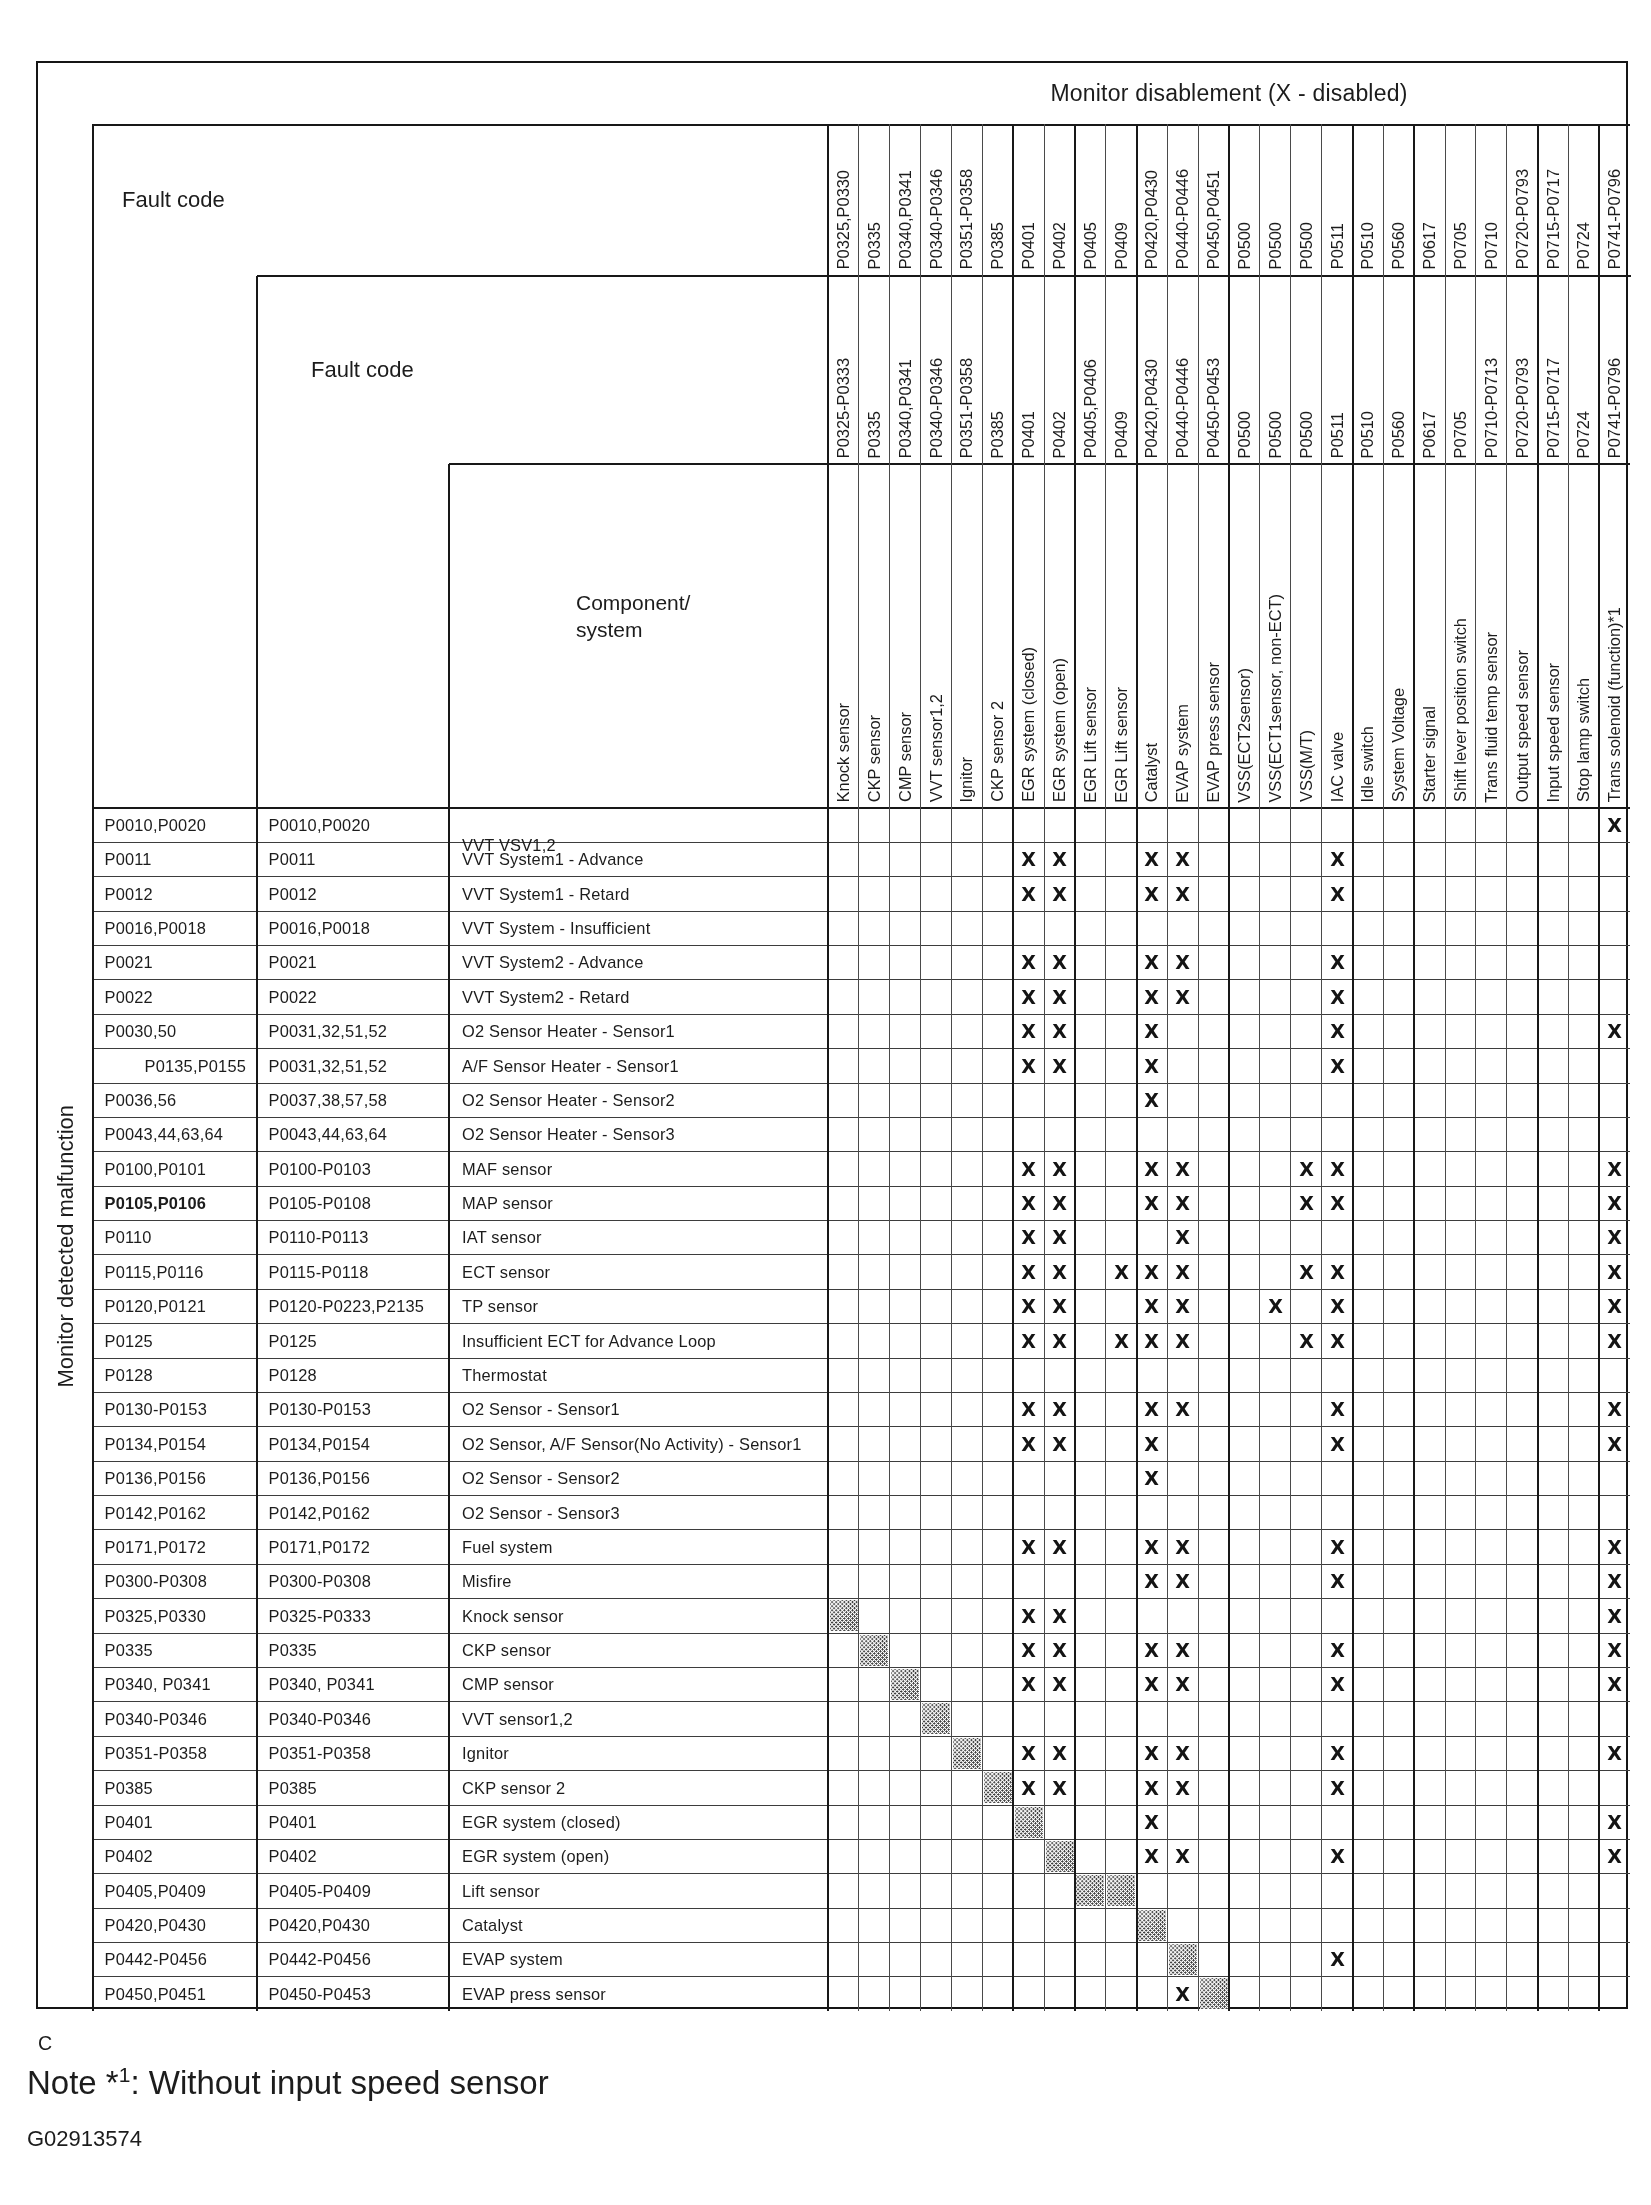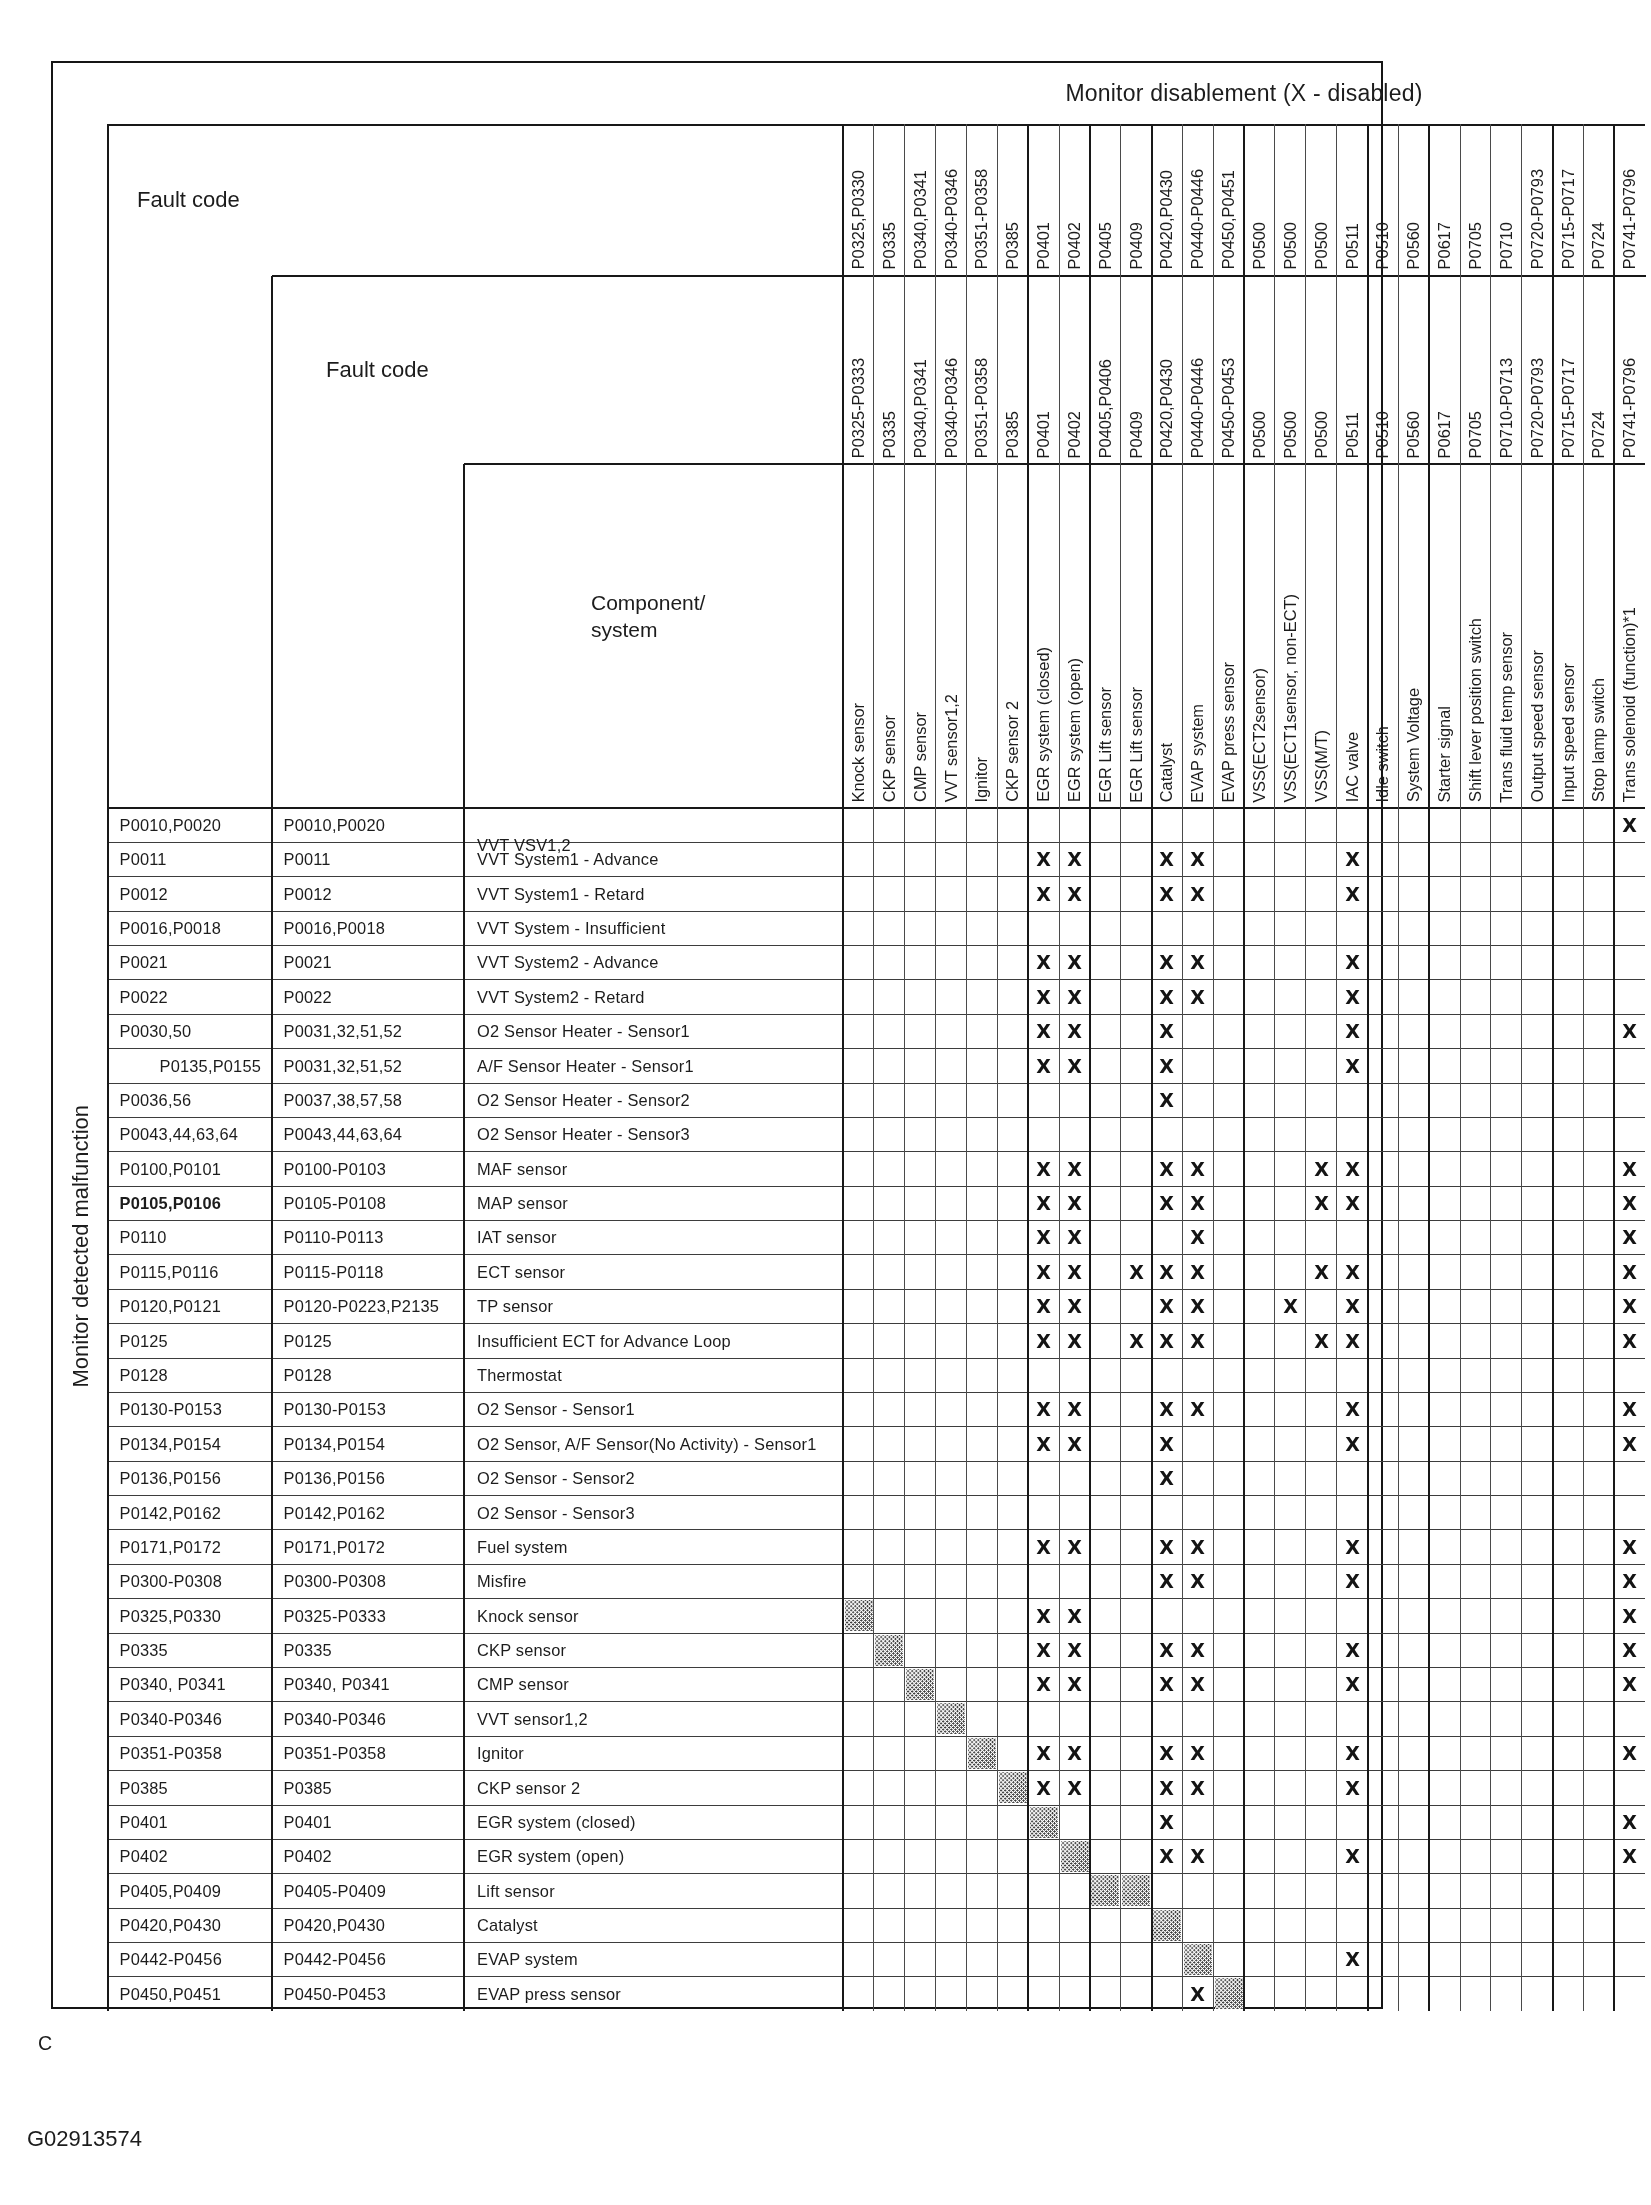--- a/index.html
+++ b/index.html
@@ -1,18 +1,18 @@
 <!DOCTYPE html>
 <html style="font-size:13px"><head>
 <meta charset="utf-8">
 <style>
   html,body{margin:0;padding:0;background:#ffffff;}
   .page{position:relative;width:1651px;height:2205px;background:#ffffff;
         font-family:"Liberation Sans",sans-serif;color:#1c1c1c;overflow:hidden;}
-  .dtc-table{position:absolute;left:51px;top:61px;width:1332px;height:1948px;
+  .dtc-table{position:absolute;left:36px;top:61px;width:1592px;height:1948px;
         border:2.5px solid #151515;box-sizing:border-box;}
   .gl{position:absolute;}
   .band-title{position:absolute;left:790px;top:0;width:802px;height:61px;
         display:flex;align-items:center;justify-content:center;font-size:23px;letter-spacing:0.2px;}
   .fc1{position:absolute;left:55px;top:61px;width:295px;height:151px;display:flex;
         align-items:center;padding-left:29px;box-sizing:border-box;font-size:22px;}
   .fc2{position:absolute;left:219px;top:213px;width:295px;height:188px;display:flex;
         align-items:center;padding-left:54px;box-sizing:border-box;font-size:22px;}
   .comp-label{position:absolute;left:538px;top:526px;font-size:21px;line-height:1.3;}
   .side-label-wrap{position:absolute;left:0;top:745px;width:55px;height:1203px;
@@ -593,15 +593,16 @@
       <div class="cellwrap" style="left: 411px; top: 1879px; width: 379px; height: 34px; padding-left: 13px;">EVAP system</div>
       <div class="hatch" style="left: 1131px; top: 1881px; width: 27.6px; height: 31px;"></div>
       <div class="xmark" style="left: 1284px; top: 1879px; width: 31px; height: 34px;">X</div>
       <div class="cellwrap" style="left: 55px; top: 1914px; width: 164px; height: 34px; padding-left: 11.5px;">P0450,P0451</div>
       <div class="cellwrap" style="left: 219px; top: 1914px; width: 192px; height: 34px; padding-left: 11.5px;">P0450-P0453</div>
       <div class="cellwrap" style="left: 411px; top: 1914px; width: 379px; height: 34px; padding-left: 13px;">EVAP press sensor</div>
       <div class="hatch" style="left: 1162px; top: 1915px; width: 27.6px; height: 31px;"></div>
       <div class="xmark" style="left: 1129px; top: 1914px; width: 31px; height: 34px;">X</div>
     </div>
   <div class="corner-mark">C</div>
+  <div class="note"><span>Note *</span><sup>1</sup><span>: Without input speed sensor</span></div>
   <div class="figure-id">G02913574</div>
 </div>
 
 
 </body></html>

